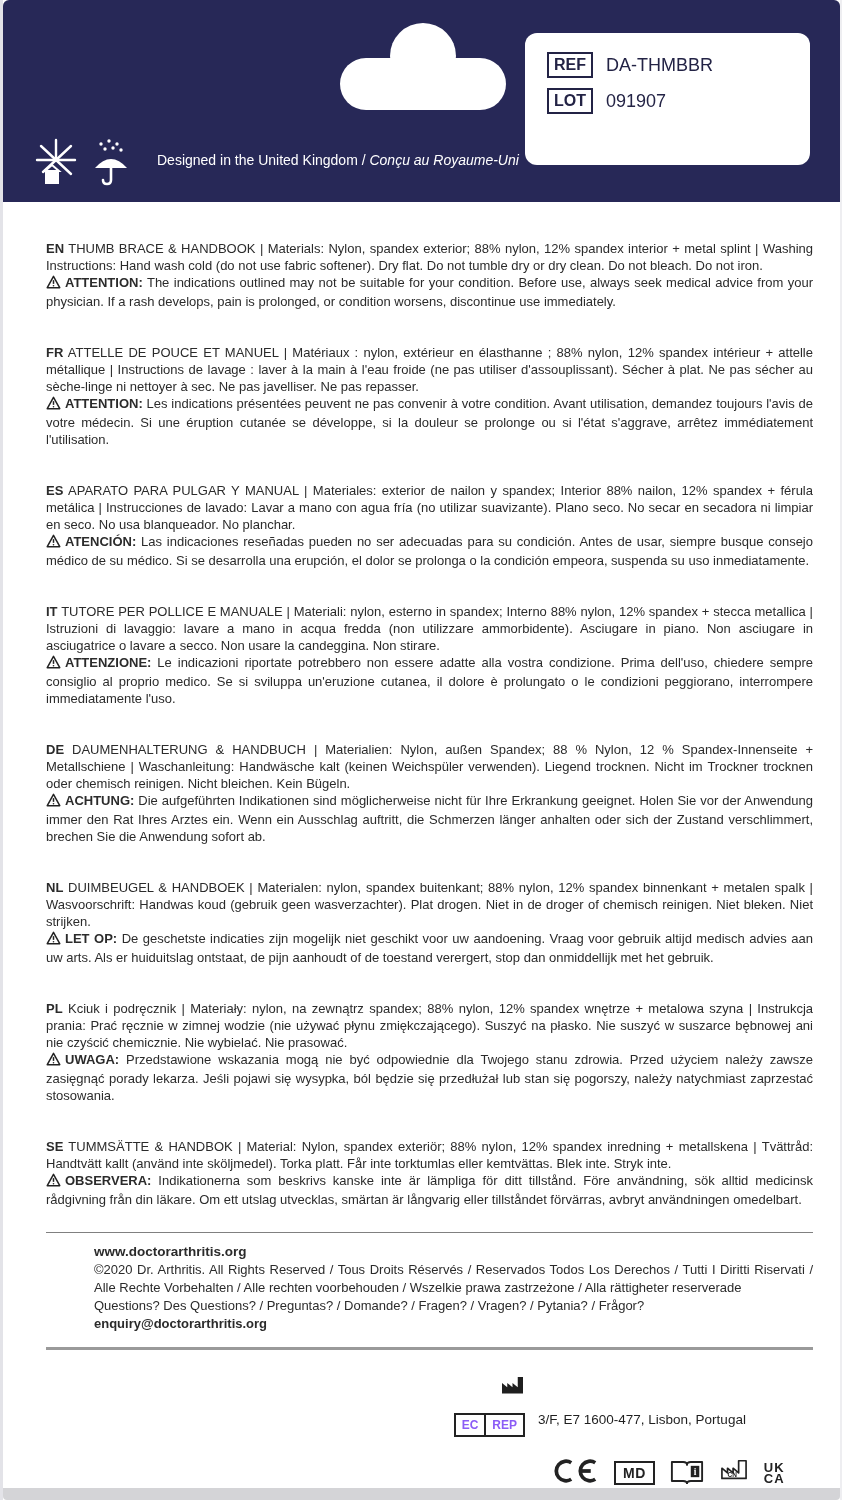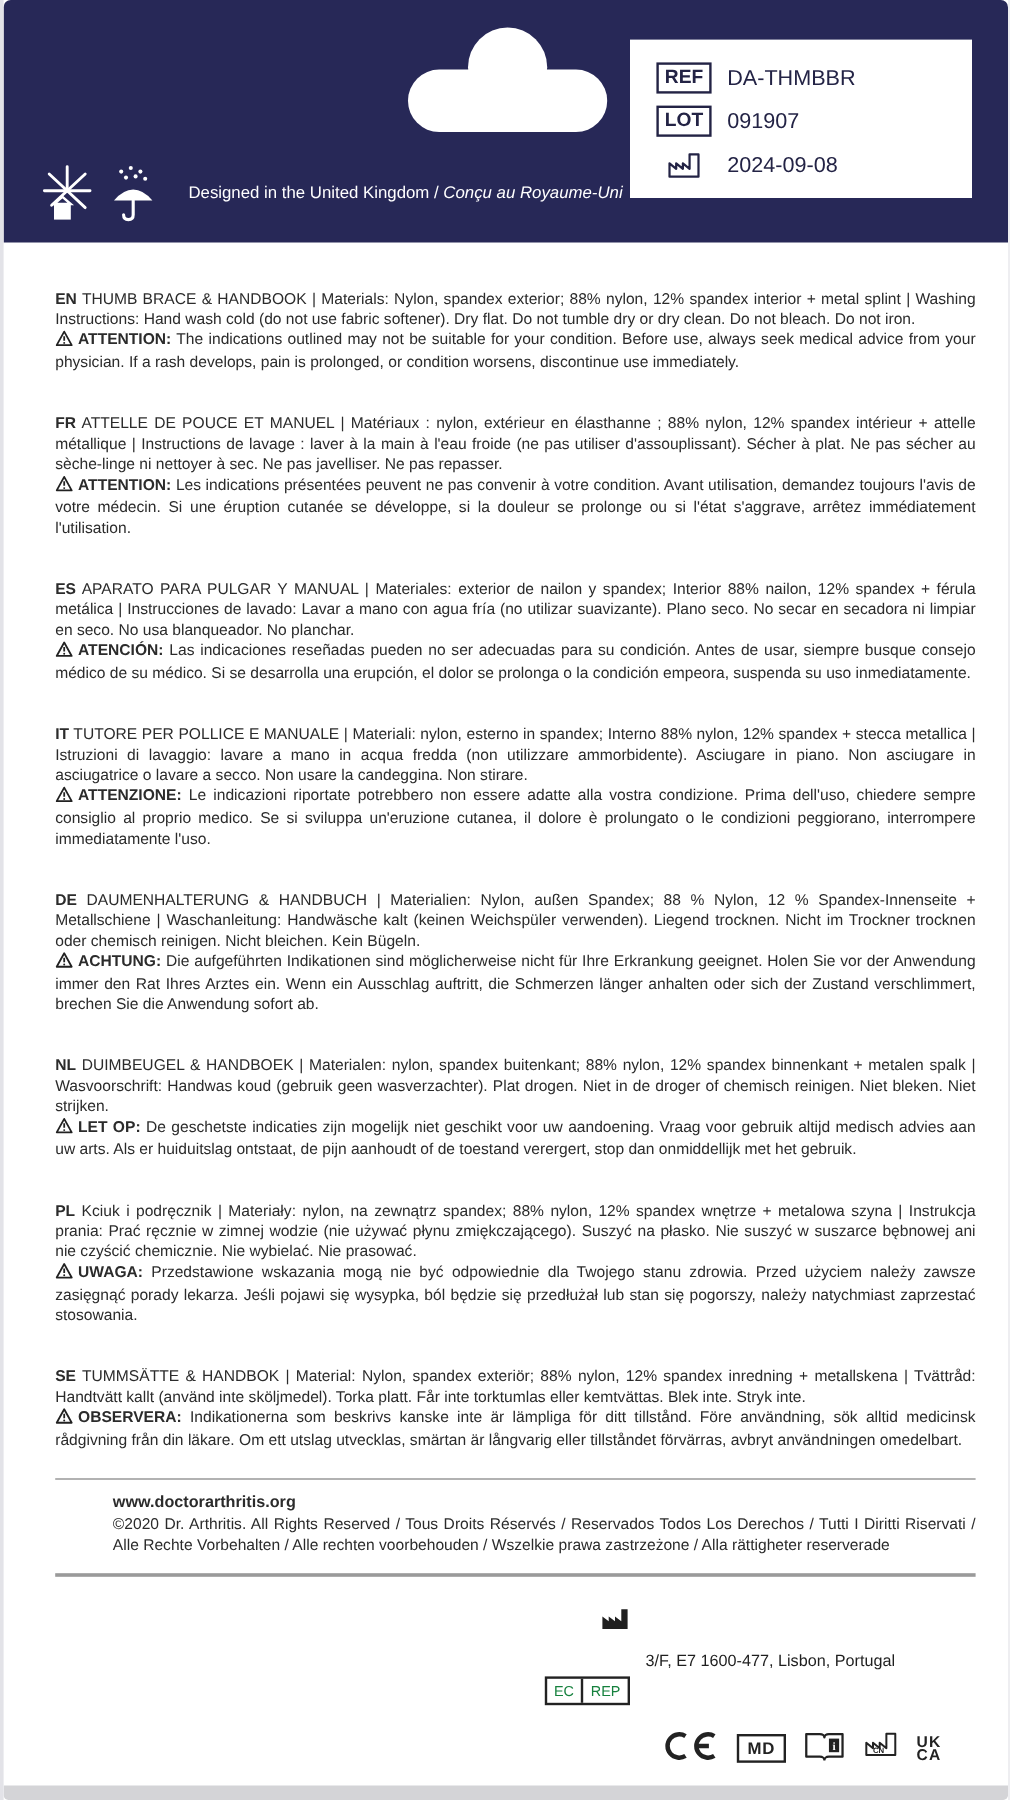--- a/index.html
+++ b/index.html
@@ -13,21 +13,21 @@
   
   .hdr {
     position:absolute; left:0; top:0; width:100%; height:202px;
     background:#272857; border-radius:6px 6px 0 0;
   }
   .cloud { position:absolute; left:337px; top:23px; width:166px; height:87px; }
   .cloud .pill { position:absolute; left:0; top:35px; width:166px; height:52px; background:#fff; border-radius:26px; }
   .cloud .dome { position:absolute; left:50px; top:0; width:66px; height:66px; background:#fff; border-radius:50%; }
   .infobox {
     position:absolute; right:30px; top:33px; width:285px; height:132px;
-    background:#ffffff; border-radius:0; padding:14px 0 0 22px;
+    background:#ffffff; border-radius:12px; padding:14px 0 0 22px;
     color:#232345;
   }
   .inforow { display:flex; align-items:center; height:36px; }
   .tagbox {
     display:inline-flex; align-items:center; justify-content:center;
     border:2.5px solid #232345; font-weight:bold; font-size:16px;
     width:46px; height:26px; letter-spacing:0;
   }
   .infoval { font-size:18px; margin-left:13px; letter-spacing:0; }
   .dateicon { width:46px; display:flex; justify-content:center; }
@@ -46,21 +46,21 @@
   .rule2 { border:none; border-top:3px solid #9a9a9a; margin:14px 0 0 0; }
   .footer { font-size:13px; line-height:18px;margin-left:48px; }
   .footer .site { font-weight:bold; font-size:13.5px; }
   .footer .copy { text-align:justify; }
   .footer .email { font-weight:bold; }
   
   .mfr { margin:22px 0 0 412px; width:355px; }
   .mfr-row { display:flex; margin-bottom:16px; }
   .mfr-icon { width:80px; display:flex; justify-content:flex-end; padding-right:13px; align-items:flex-start; padding-top:2px; }
   .mfr-text { flex:1; font-size:13.5px; line-height:18px; color:#1f1f1f; }
-  .ecrep { display:flex; border:2px solid #222; font-weight:normal; font-size:12px; color:#15803d;margin-top:20px; }
+  .ecrep { display:flex; border:2px solid #222; font-weight:bold; font-size:12px; color:#8b5cf6; }
   .ecrep span { padding:3px 6px; }
   .ecrep span:first-child { border-right:2px solid #222; }
   
   .marks { display:flex; align-items:center; gap:15px; margin:20px 0 0 505px; height:32px; }
   .mdbox { border:2px solid #222; font-weight:bold; font-size:14px; color:#222; padding:2px 7px; letter-spacing:0.5px; }
   .ukca { font-weight:bold; font-size:13px; line-height:11px; color:#222; letter-spacing:1px; }
   
   .bottom-strip { position:absolute; left:0; bottom:0; width:100%; height:12px; background:#d4d4d7; border-radius:0 0 4px 4px; }
 </style>
 </head>
@@ -76,28 +76,20 @@
     </div>
 
     <div class="infobox">
       <div class="inforow">
         <span class="tagbox">REF</span>
         <span class="infoval">DA-THMBBR</span>
       </div>
       <div class="inforow">
         <span class="tagbox">LOT</span>
         <span class="infoval">091907</span>
-      </div>
-      <div class="inforow">
-        <span class="dateicon">
-          <svg width="30" height="26" viewBox="0 0 32 28">
-            <path d="M3 25 V13 l6 5 v-5 l6 5 v-5 l6 5 V5 h8 v20 z" fill="none" stroke="#232345" stroke-width="2" stroke-linejoin="round"></path>
-          </svg>
-        </span>
-        <span class="infoval">2024-09-08</span>
       </div>
     </div>
 
     <div class="hdr-bottom">
       <span class="hdr-icon">
         <svg width="42" height="48" viewBox="0 0 42 48">
           <g stroke="#ffffff" stroke-width="2.4" stroke-linecap="round">
             <line x1="21" y1="22" x2="21" y2="2"></line>
             <line x1="21" y1="22" x2="36" y2="8"></line>
             <line x1="21" y1="22" x2="40" y2="22"></line>
@@ -199,20 +191,21 @@
               <path d="M12 2 L22 20 H2 Z" fill="none" stroke="#222" stroke-width="2.4" stroke-linejoin="round"></path>
               <line x1="12" y1="8" x2="12" y2="14" stroke="#222" stroke-width="2.4"></line>
               <circle cx="12" cy="17" r="1.3" fill="#222"></circle>
             </svg></span><b>OBSERVERA:</b> <span>Indikationerna som beskrivs kanske inte är lämpliga för ditt tillstånd. Före användning, sök alltid medicinsk rådgivning från din läkare. Om ett utslag utvecklas, smärtan är långvarig eller tillståndet förvärras, avbryt användningen omedelbart.</span></p>
     </div>
 
     <hr class="rule1">
     <div class="footer">
       <div class="site">www.doctorarthritis.org</div>
       <p class="copy">©2020 Dr. Arthritis. All Rights Reserved / Tous Droits Réservés / Reservados Todos Los Derechos / Tutti I Diritti Riservati / Alle Rechte Vorbehalten / Alle rechten voorbehouden / Wszelkie prawa zastrzeżone / Alla rättigheter reserverade</p>
+      <p><span>Questions? Des Questions? / Preguntas? / Domande? / Fragen? / Vragen? / Pytania? / Frågor? </span><span class="email">enquiry@doctorarthritis.org</span></p>
     </div>
     <hr class="rule2">
 
     <div class="mfr">
       <div class="mfr-row">
         <div class="mfr-icon">
           <svg width="25" height="21" viewBox="0 0 32 28">
             <path d="M2 26 V12 l7 5.5 v-5.5 l7 5.5 v-5.5 l7 5.5 V4 h7 v22 z" fill="#1f1f1f"></path>
           </svg>
         </div>

